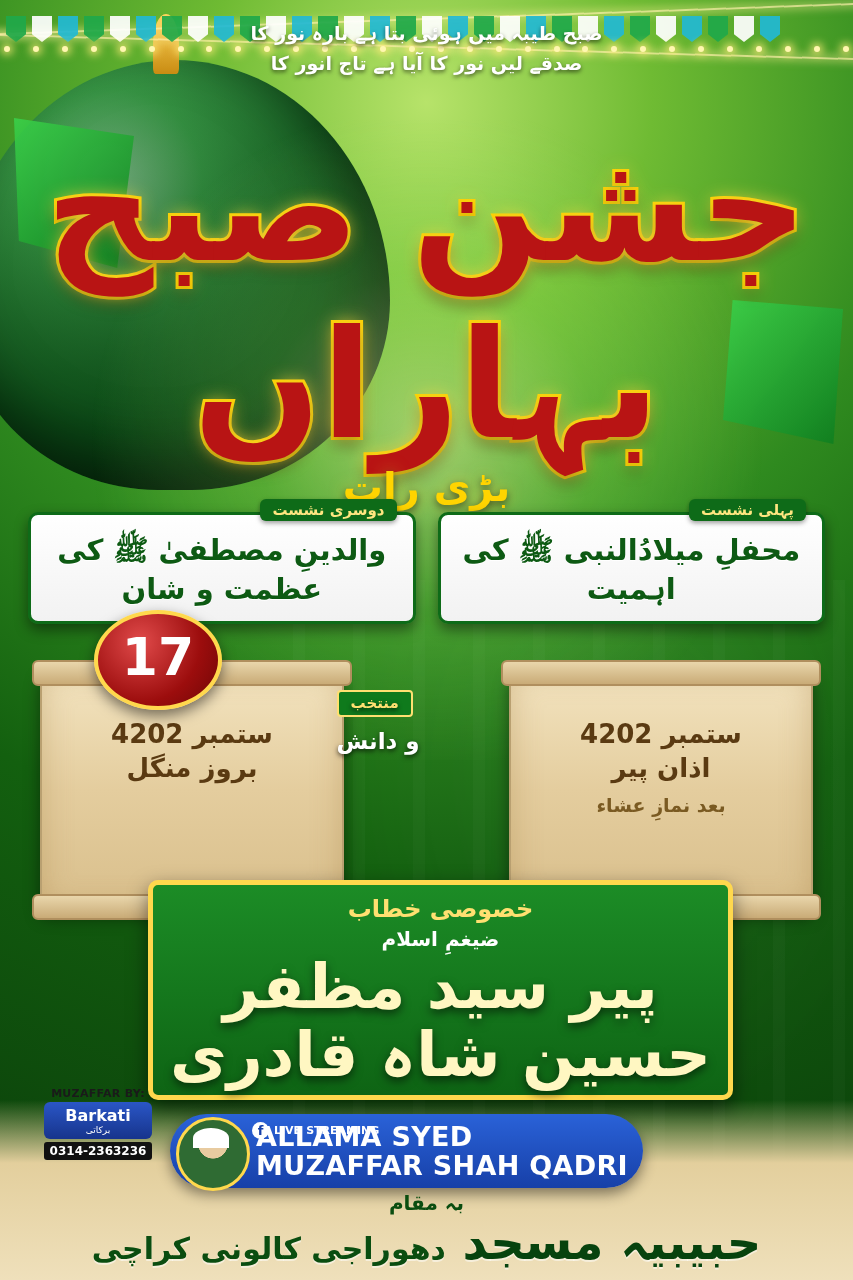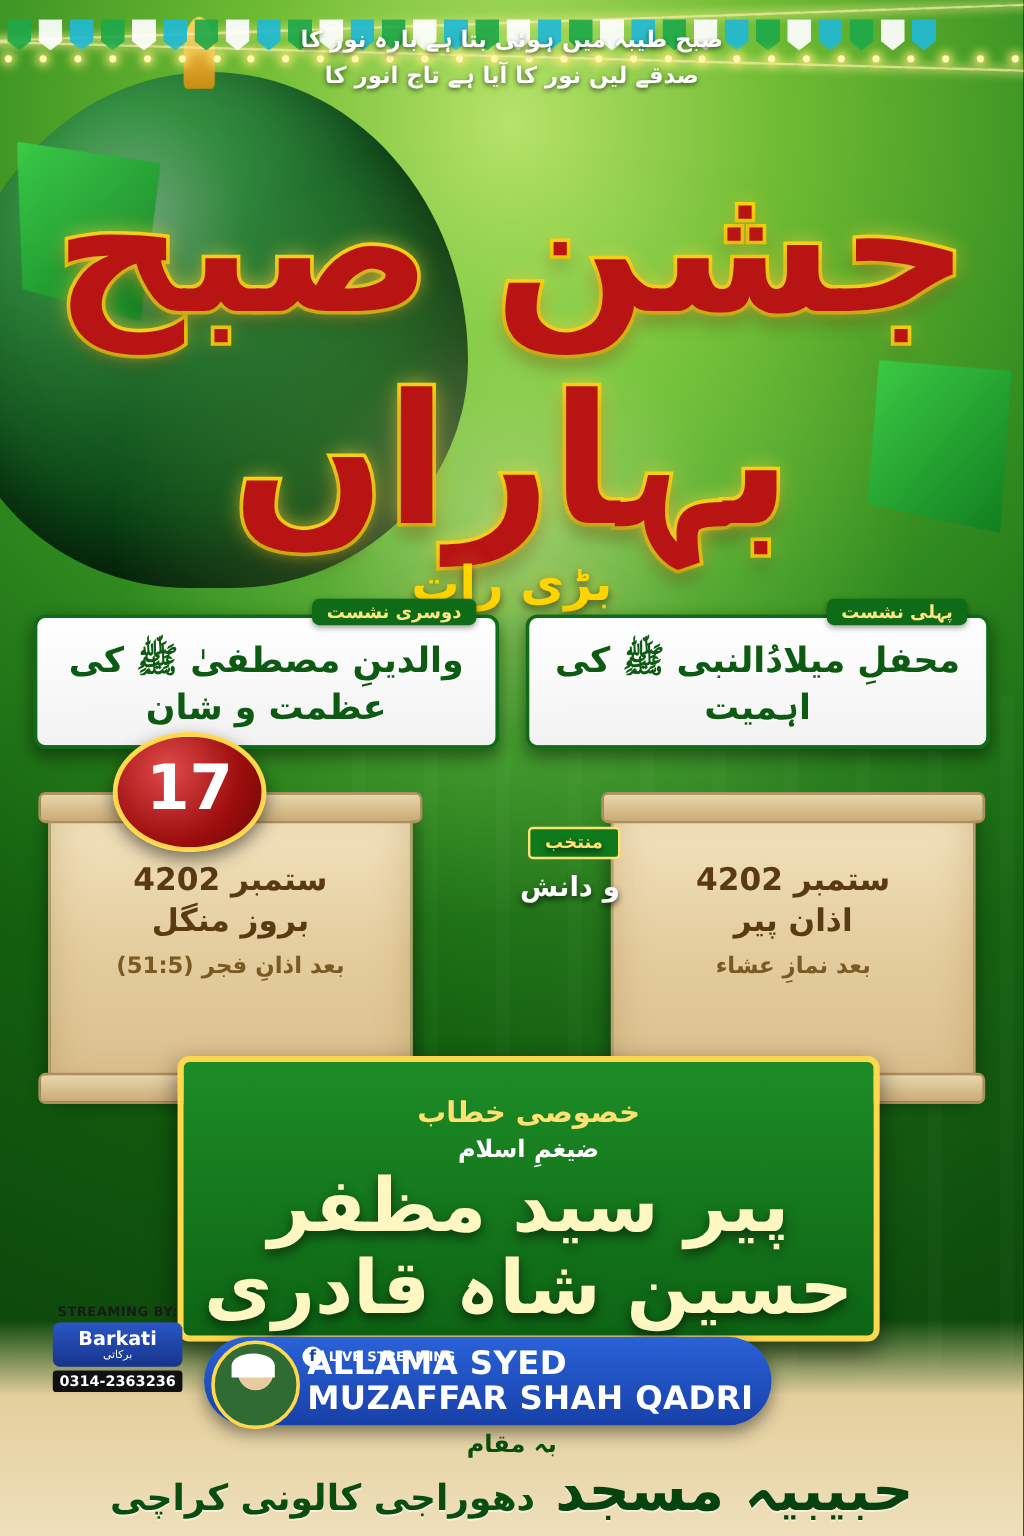--- a/index.html
+++ b/index.html
@@ -269,21 +269,21 @@
     z-index: 3;
   }
   .daybadge.d16 { right: 54px; }
   .daybadge.d17 { left: 54px; }
   .center-note {
     position: absolute;
     left: 50%;
     top: 44px;
     transform: translateX(-50%);
     width: 180px;
-    text-align: right;
+    text-align: left;
     color: #ffffff;
     font-size: 23px;
     font-weight: bold;
     line-height: 1.4;
     text-shadow: 0 2px 5px rgba(0,0,0,.7);
   }
   .center-note .ribbon {
     display: inline-block;
     background: #0f7a1c;
     border: 2px solid #ffe071;
@@ -299,21 +299,21 @@
     position: absolute;
     left: 120px;
     right: 120px;
     top: 880px;
     height: 200px;
     background: linear-gradient(180deg, #1c8c26 0%, #0e6414 100%);
     border: 5px solid #ffd84d;
     border-radius: 10px;
     box-shadow: 0 8px 20px rgba(0,0,0,.5);
     text-align: center;
-    padding-top: 28px;
+    padding-top: 10px;
     margin-left: 28px;
   }
   .speaker-panel .khitab {
     color: #ffe071;
     font-size: 24px;
     font-weight: bold;
   }
   .speaker-panel .zeghum {
     color: #ffffff;
     font-size: 20px;
@@ -547,21 +547,20 @@
   </div>
 
   <div class="dates">
 
     <div class="scroll left">
       <div class="line1 urdu">
         <span>ستمبر</span>
         <span>2024</span>
       </div>
       <div class="line1 urdu">بروز منگل</div>
-      <div class="line2 urdu">بعد اذانِ فجر (5:15)</div>
     </div>
     <div class="daybadge d17">17</div>
 
     <div class="scroll right">
       <div class="line1 urdu">
         <span>ستمبر</span>
         <span>2024</span>
       </div>
       <div class="line1 urdu">اذان پیر</div>
       <div class="line2 urdu">بعد نمازِ عشاء</div>
@@ -573,21 +572,21 @@
     </div>
   </div>
 
   <div class="speaker-panel">
     <div class="khitab urdu">خصوصی خطاب</div>
     <div class="zeghum urdu">ضیغمِ اسلام</div>
     <div class="name urdu">پیر سید مظفر حسین شاہ قادری</div>
   </div>
 
   <div class="designer">
-    <div class="lbl">STREAMING BY:</div>
+    <div class="lbl">MUZAFFAR BY:</div>
     <div class="box">
       <span>Barkati</span>
       <small class="urdu">برکاتی</small>
     </div>
     <div class="phone">0314-2363236</div>
   </div>
 
   <div class="livebar">
     <div class="avatar"></div>
     <div class="live-chip">

